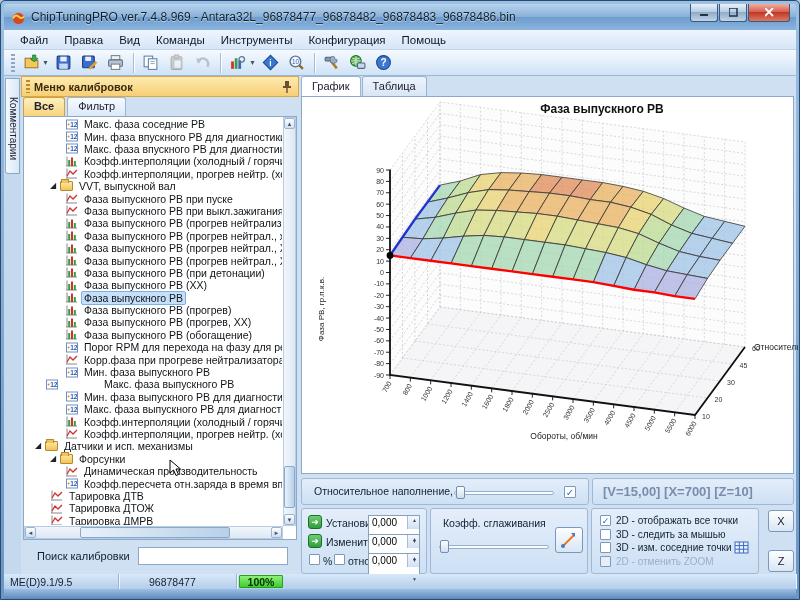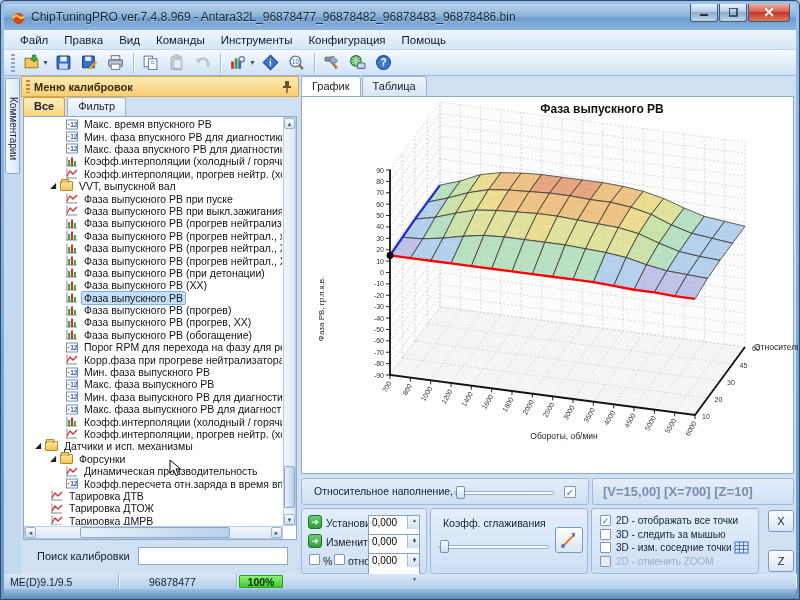--- a/index.html
+++ b/index.html
@@ -284,21 +284,21 @@
         <div class="ctab">Фильтр</div>
       </div>
       <div id="tree-box">
         <div id="tree">
             <div class="trow" style="padding-left: 40px;">
               <svg class="ic" viewBox="0 0 13 11">
                 <rect x="1.5" y="1" width="11" height="9" fill="#fff" stroke="#7090c0"></rect>
                 <circle cx="3.6" cy="5.5" r="1" fill="#e88020"></circle>
                 <text x="5.2" y="8" font-size="6.5" fill="#2858b0" font-weight="bold">12</text>
               </svg>
-              <span class="lbl">Макс. время впускного РВ</span>
+              <span class="lbl">Макс. фаза соседние РВ</span>
             </div>
             <div class="trow" style="padding-left: 40px;">
               <svg class="ic" viewBox="0 0 13 11">
                 <rect x="1.5" y="1" width="11" height="9" fill="#fff" stroke="#7090c0"></rect>
                 <circle cx="3.6" cy="5.5" r="1" fill="#e88020"></circle>
                 <text x="5.2" y="8" font-size="6.5" fill="#2858b0" font-weight="bold">12</text>
               </svg>
               <span class="lbl">Мин. фаза впускного РВ для диагностики</span>
             </div>
             <div class="trow" style="padding-left: 40px;">
@@ -465,21 +465,21 @@
               <span class="lbl">Корр.фаза при прогреве нейтрализатора</span>
             </div>
             <div class="trow" style="padding-left: 40px;">
               <svg class="ic" viewBox="0 0 13 11">
                 <rect x="1.5" y="1" width="11" height="9" fill="#fff" stroke="#7090c0"></rect>
                 <circle cx="3.6" cy="5.5" r="1" fill="#e88020"></circle>
                 <text x="5.2" y="8" font-size="6.5" fill="#2858b0" font-weight="bold">12</text>
               </svg>
               <span class="lbl">Мин. фаза выпускного РВ</span>
             </div>
-            <div class="trow" style="padding-left: 40px;">
+            <div class="trow" style="padding-left: 20px; gap: 40px;">
               <svg class="ic" viewBox="0 0 13 11">
                 <rect x="1.5" y="1" width="11" height="9" fill="#fff" stroke="#7090c0"></rect>
                 <circle cx="3.6" cy="5.5" r="1" fill="#e88020"></circle>
                 <text x="5.2" y="8" font-size="6.5" fill="#2858b0" font-weight="bold">12</text>
               </svg>
               <span class="lbl">Макс. фаза выпускного РВ</span>
             </div>
             <div class="trow" style="padding-left: 40px;">
               <svg class="ic" viewBox="0 0 13 11">
                 <rect x="1.5" y="1" width="11" height="9" fill="#fff" stroke="#7090c0"></rect>

